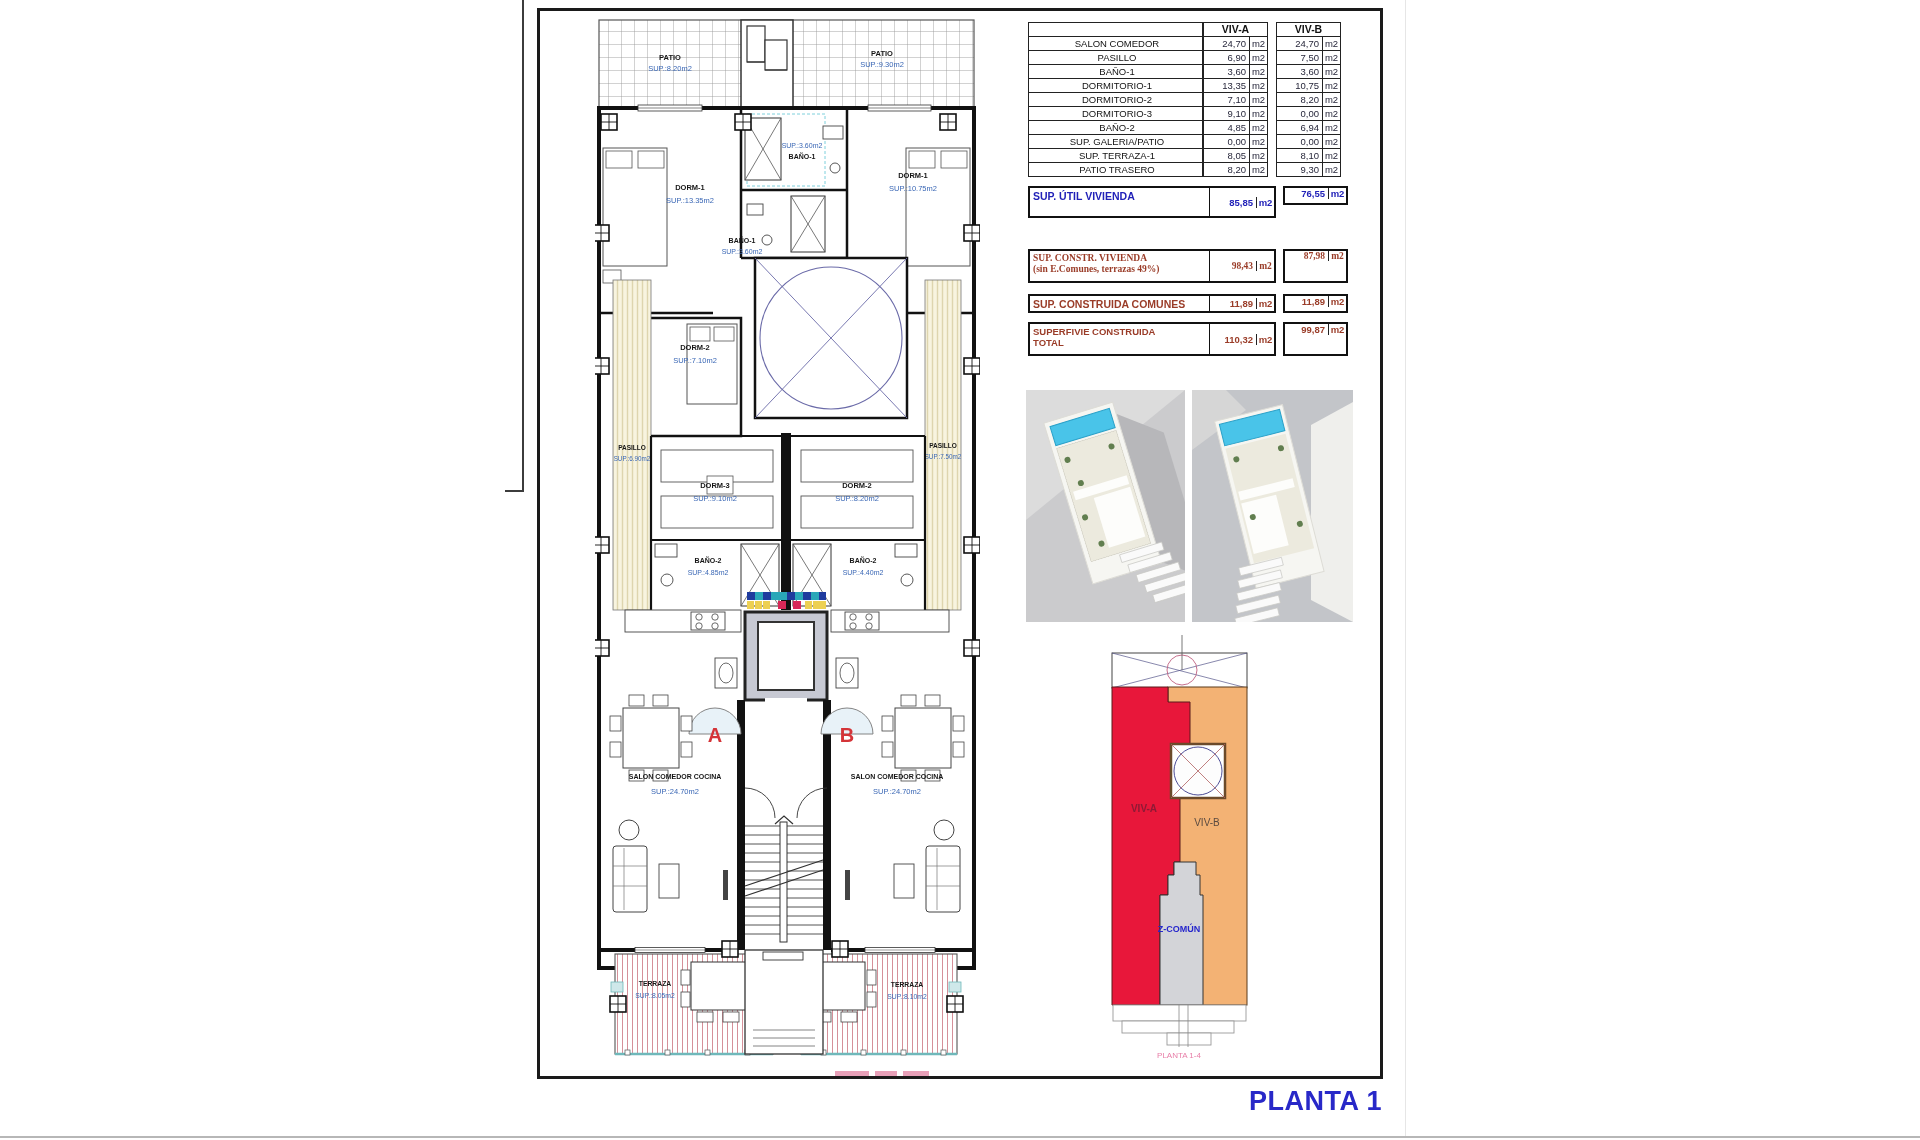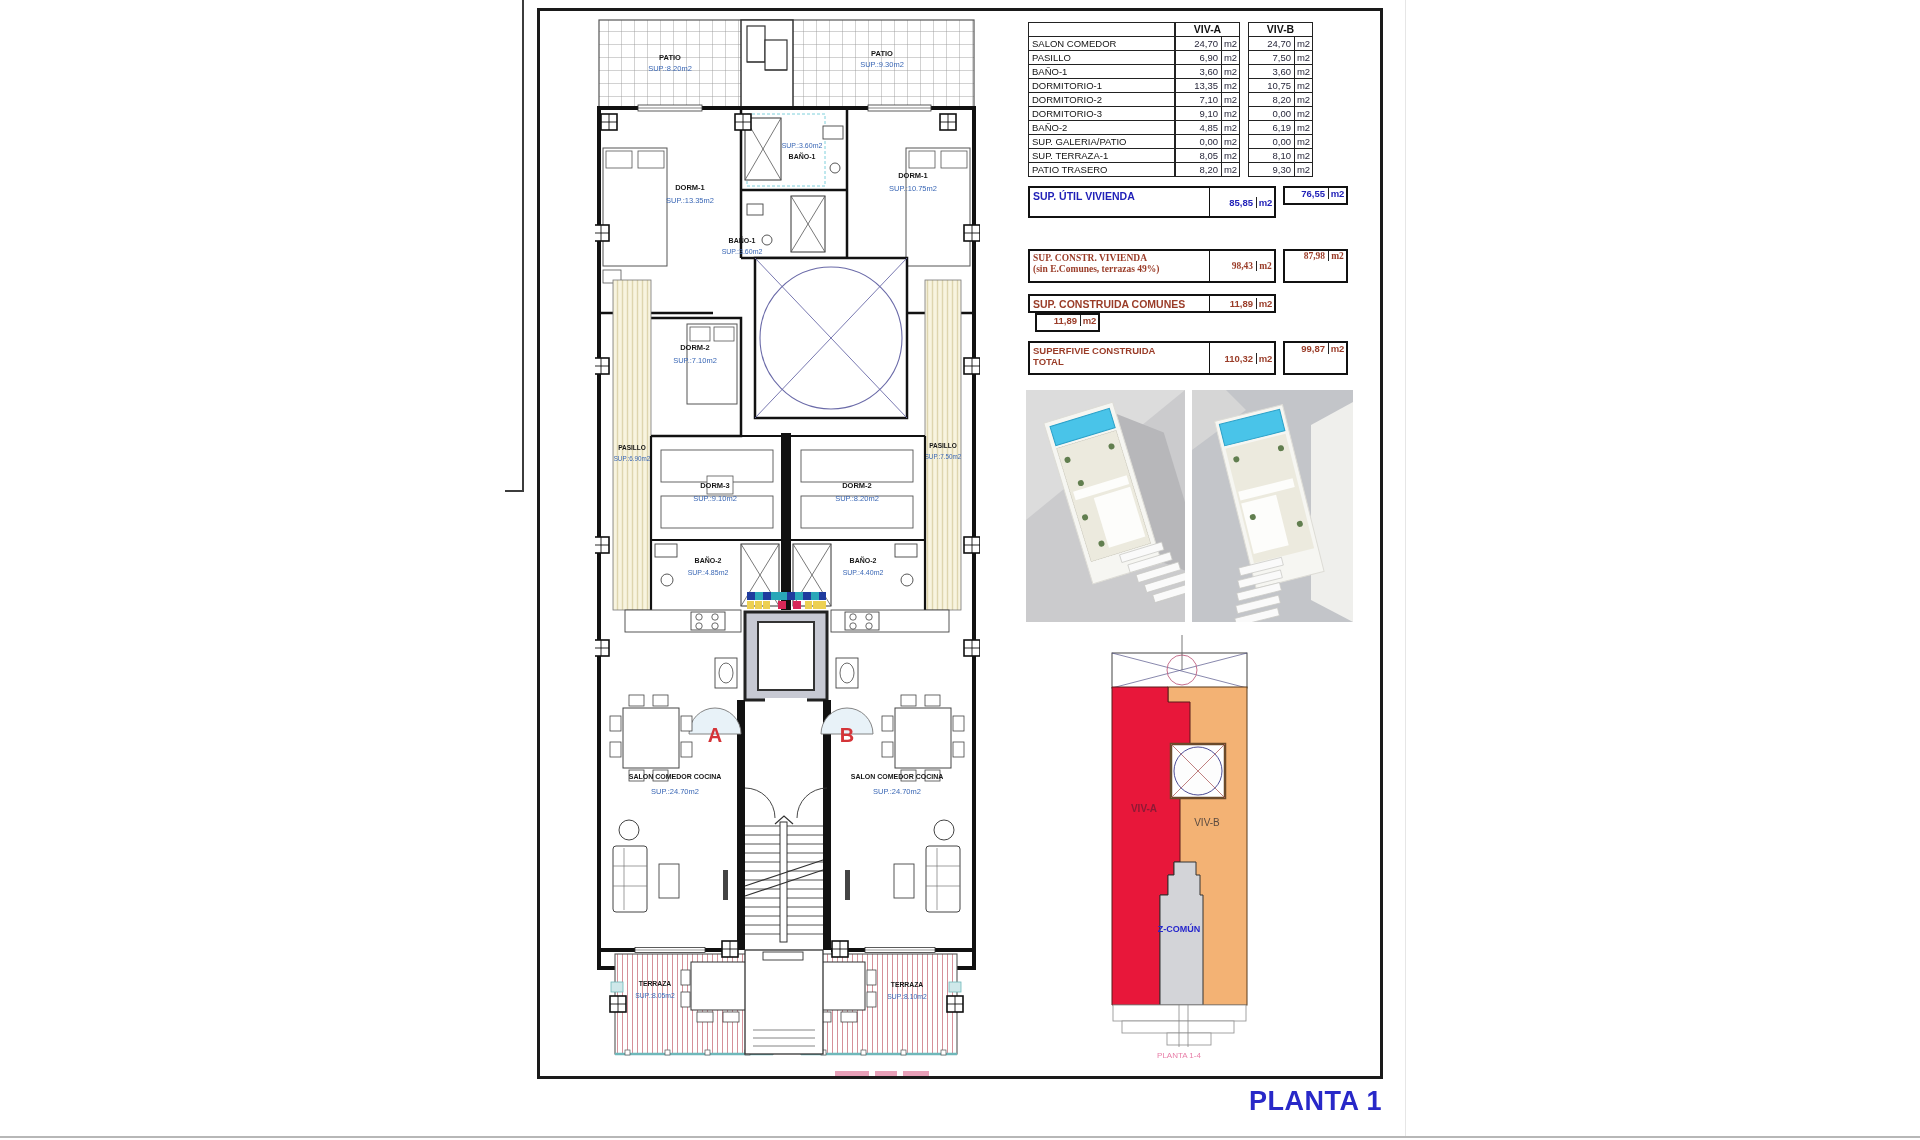--- a/index.html
+++ b/index.html
@@ -13,21 +13,21 @@
   .plan-title{position:absolute;left:1150px;top:1086px;width:232px;text-align:right;
     font-weight:bold;font-size:27px;color:#2828c8;letter-spacing:.5px;}
   svg text{font-family:"Liberation Sans",sans-serif;}
 
   
   .stable{position:absolute;left:488px;top:9px;width:322px;font-size:9.5px;color:#111;}
   .t-head{border:1.5px solid #111;background:#1e3172;color:#fff;text-align:center;padding:3px 0 4px;}
   .t-title{font-size:13.5px;font-weight:bold;letter-spacing:.3px;}
   .t-sub{font-size:10.5px;font-weight:bold;margin-top:1px;}
   .t-cols{display:flex;margin-top:2px;}
-  .c-label{width:147px;}
+  .c-label{width:175px;text-align:center;}
   .c-val{width:65px;}
   .c-gap{width:8px;}
   .cell{border:1px solid #222;box-sizing:border-box;height:15px;line-height:13px;background:#fff;}
   .hdr{font-weight:bold;text-align:center;font-size:10.5px;}
   .t-row{display:flex;margin-top:-1px;}
   .lab{padding-left:3px;white-space:nowrap;overflow:hidden;}
   .val{display:flex;}
   .num{flex:1;text-align:right;padding-right:3px;color:#26263a;}
   .unit{width:17px;border-left:1px solid #222;text-align:center;color:#26263a;}
   .sumrow{display:flex;}
@@ -448,21 +448,21 @@
           </div>
         </div>
       <div class="t-row">
           <div class="cell c-label lab">BAÑO-2</div>
           <div class="cell c-val val">
             <span class="num">4,85</span>
             <span class="unit">m2</span>
           </div>
           <div class="c-gap"></div>
           <div class="cell c-val val">
-            <span class="num">6,19</span>
+            <span class="num">6,94</span>
             <span class="unit">m2</span>
           </div>
         </div>
       <div class="t-row">
           <div class="cell c-label lab">SUP. GALERIA/PATIO</div>
           <div class="cell c-val val">
             <span class="num">0,00</span>
             <span class="unit">m2</span>
           </div>
           <div class="c-gap"></div>
@@ -517,21 +517,21 @@
               <span class="num">98,43</span>
               <span class="unit">m2</span>
             </span>
         </div>
         <div class="svb" style="height:34px;">
             <span class="num">87,98</span>
             <span class="unit">m2</span>
           </div>
       </div>
 
-      <div class="sumrow sum sum-brown" style="margin-top:11px;flex-direction:column;">
+      <div class="sumrow sum sum-brown" style="margin-top:11px;">
         <div class="sumbox" style="height:19px;">
           <span class="sl" style="font-size:10.5px;">SUP. CONSTRUIDA COMUNES</span>
           <span class="sv">
               <span class="num">11,89</span>
               <span class="unit">m2</span>
             </span>
         </div>
         <div class="svb" style="height:19px;">
             <span class="num">11,89</span>
             <span class="unit">m2</span>

